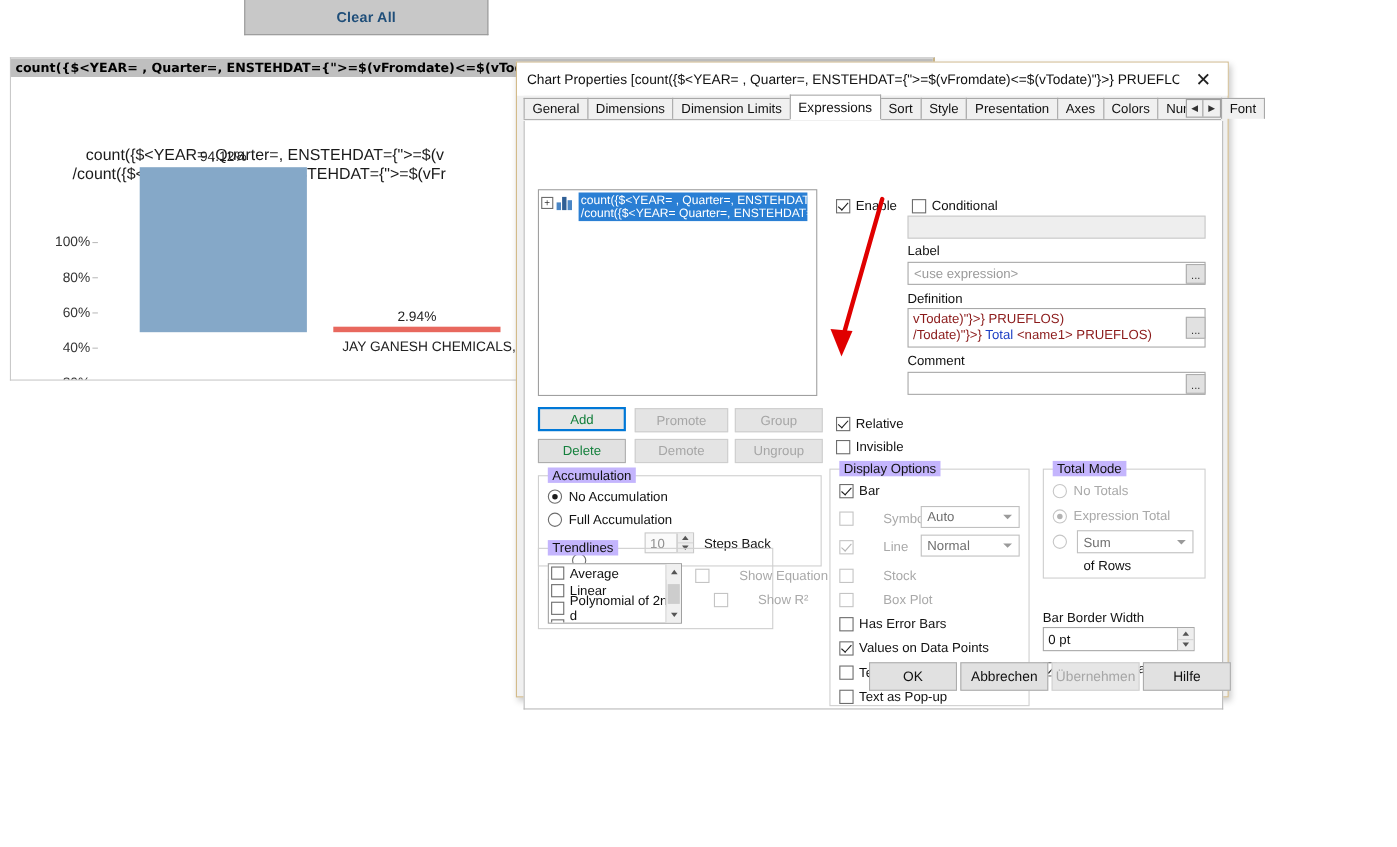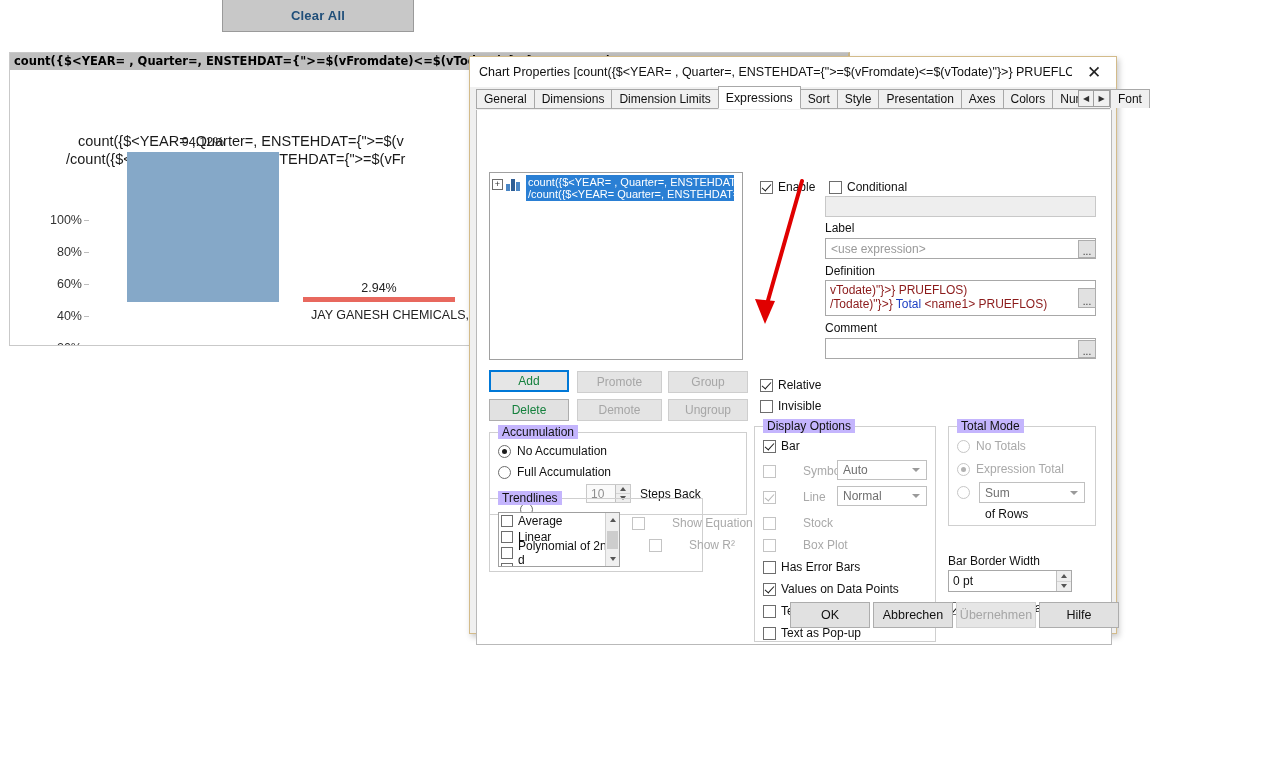--- a/index.html
+++ b/index.html
@@ -7,21 +7,21 @@
     margin: 0; padding: 0;
     width: 1270px; height: 770px;
     background: #ffffff;
     font-family: "Liberation Sans", sans-serif;
     overflow: hidden;
   }
   #root { position: relative; width: 1270px; height: 770px; }
 
   
   .clear-all {
-    position: absolute; left: 222px; top: 0px; width: 192px; height: 32px;
+    position: absolute; left: 222px; top: 0px; width: 222px; height: 32px;
     background: #c8c8c8; border: 1px solid #9a9a9a; border-top: none;
     display: flex; align-items: center; justify-content: center;
     color: #1f4e79; font-weight: bold; font-size: 13px;
     letter-spacing: .2px;
   }
 
   
   .chart-object {
     position: absolute; left: 9px; top: 52px; width: 841px; height: 294px;
     background: #ffffff; border: 1px solid #c9c9c9;
@@ -571,21 +571,21 @@
             <span class="circ"></span>
           </div>
           <div class="combo" style="left:30px; top:55px; width:106px; height:21px;">
             <span>Sum</span>
             <span class="arrow"></span>
           </div>
           <div class="label-txt" style="left:36px; top:80px;">of Rows</div>
         </div>
 
         <div class="label-txt" style="left:471px; top:444px;">Bar Border Width</div>
-        <div class="spin" style="left:471px; top:460px; width:124px; height:22px;">
+        <div class="spin" style="left:471px; top:460px; width:138px; height:22px;">
           <span>0 pt</span>
           <div class="arrows">
             <div>
                 <span class="tri-up"></span>
               </div>
             <div>
                 <span class="tri-dn"></span>
               </div>
           </div>
         </div>

